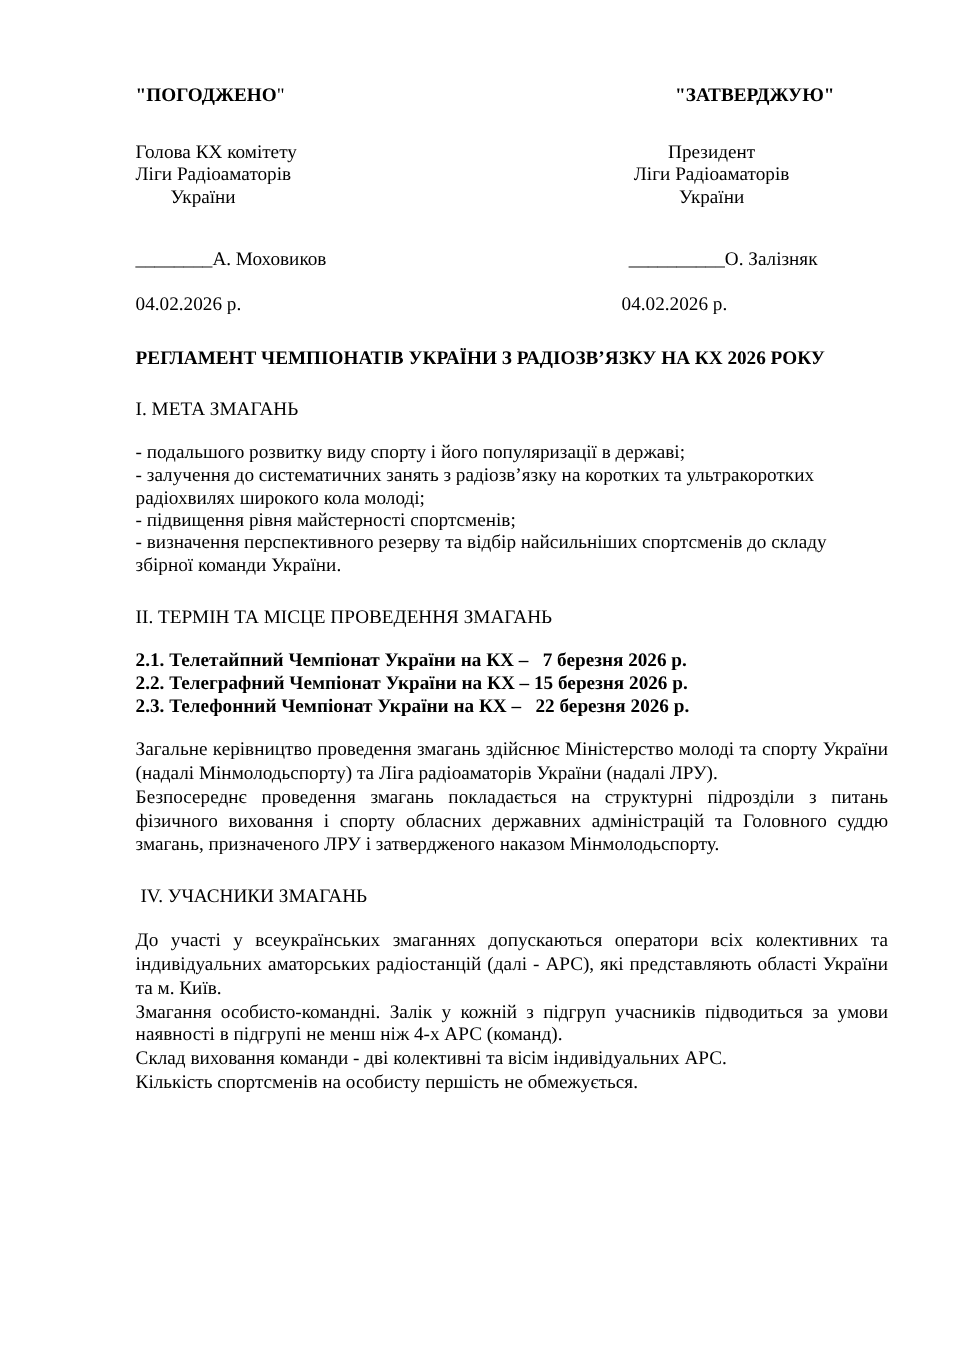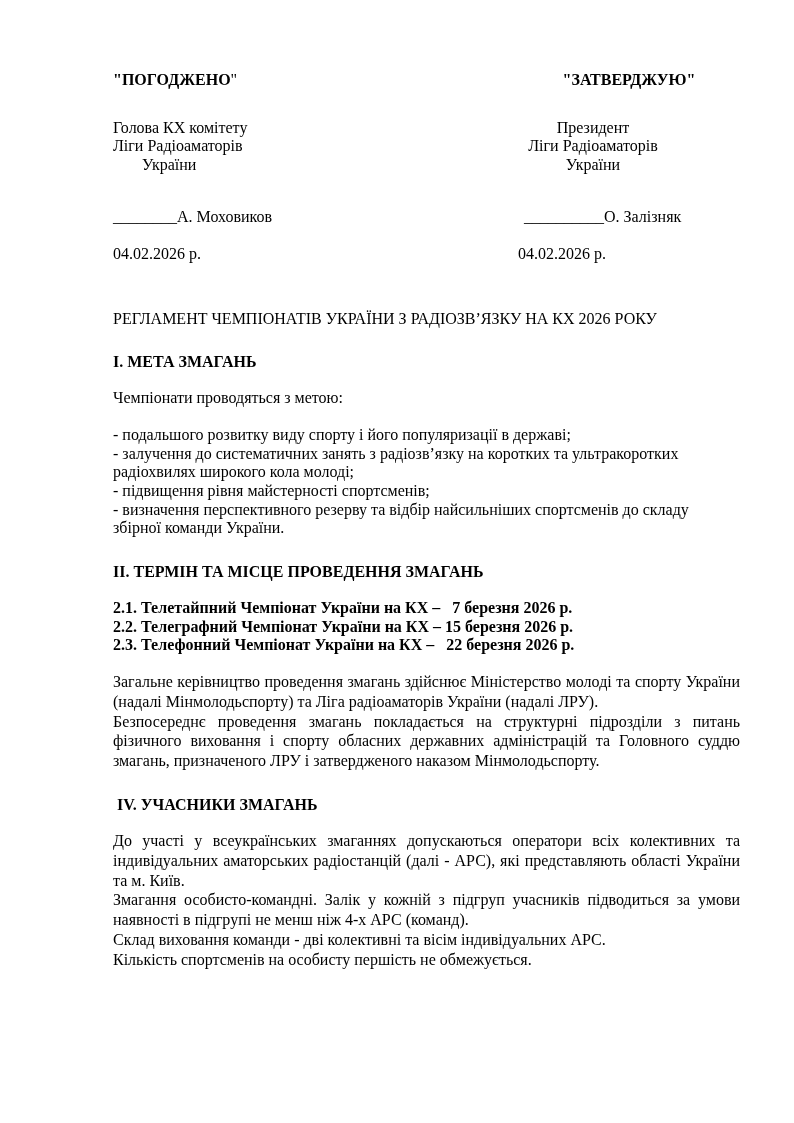--- a/index.html
+++ b/index.html
@@ -42,30 +42,30 @@
   .sig {
     margin-top: 33px;
     white-space: pre-wrap;
   }
   .col-right .sig { padding-left: 6px; }
   .sig-date {
     margin-top: 18px;
     white-space: pre-wrap;
   }
   .doc-title {
-    margin: 46px 0 0 0;
+    margin: 26px 0 0 0;
     font-size: 16px;
-    font-weight: normal;
+    font-weight: bold;
     line-height: 19px;
     white-space: pre-wrap;
   }
   .sec-heading {
     margin: 24px 0 0 0;
     font-size: 16px;
-    font-weight: bold;
+    font-weight: normal;
     line-height: 19px;
     white-space: pre-wrap;
   }
   .sec-heading.gap2 { margin-top: 33px; }
   .sec-heading.gap1 { }
   .para {
     margin: 18px 0 0 0;
   }
   .para-justify {
     margin: 0;
@@ -111,21 +111,20 @@
       </div>
       <div class="sig"><span>__________</span><span>О. Залізняк</span></div>
       <div class="sig-date">04.02.2026 р.</div>
     </div>
 
   </div>
 
   <h1 class="doc-title">РЕГЛАМЕНТ ЧЕМПІОНАТІВ УКРАЇНИ З РАДІОЗВ’ЯЗКУ НА КХ 2026 РОКУ</h1>
 
   <h2 class="sec-heading">І. МЕТА ЗМАГАНЬ</h2>
-  <p class="para">Чемпіонати проводяться з метою:</p>
   <div class="goal-list">
     <div>- подальшого розвитку виду спорту і його популяризації в державі;</div>
     <div>- залучення до систематичних занять з радіозв’язку на коротких та ультракоротких радіохвилях широкого кола молоді;</div>
     <div>- підвищення рівня майстерності спортсменів;</div>
     <div>- визначення перспективного резерву та відбір найсильніших спортсменів до складу збірної команди України.</div>
   </div>
 
   <h2 class="sec-heading">ІІ. ТЕРМІН ТА МІСЦЕ ПРОВЕДЕННЯ ЗМАГАНЬ</h2>
   <div class="events">
     <div>2.1. Телетайпний Чемпіонат України на КХ –   7 березня 2026 р.</div>

